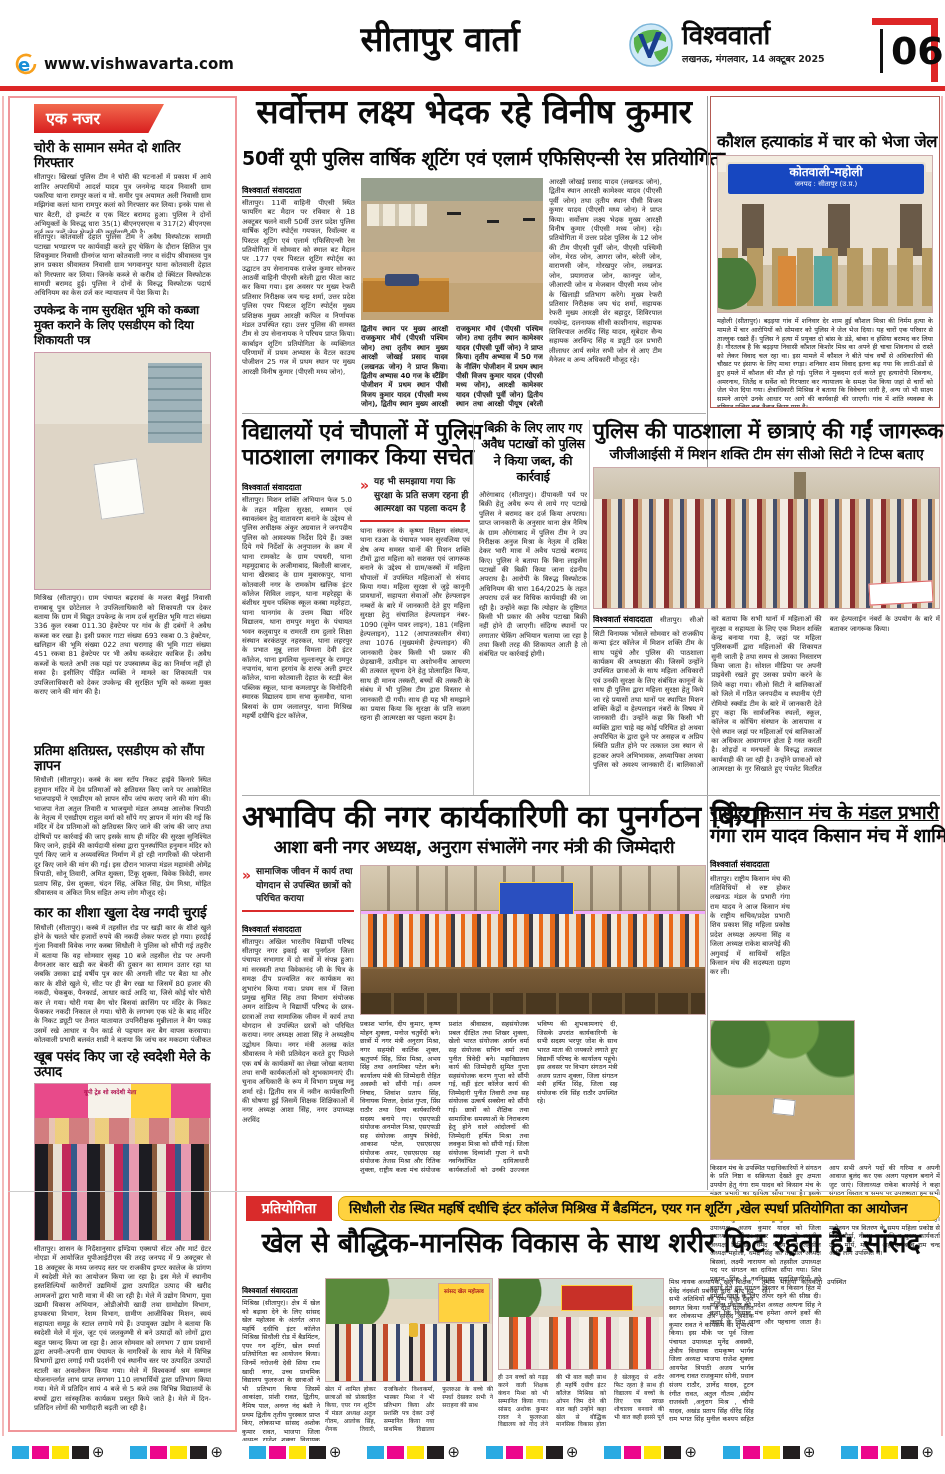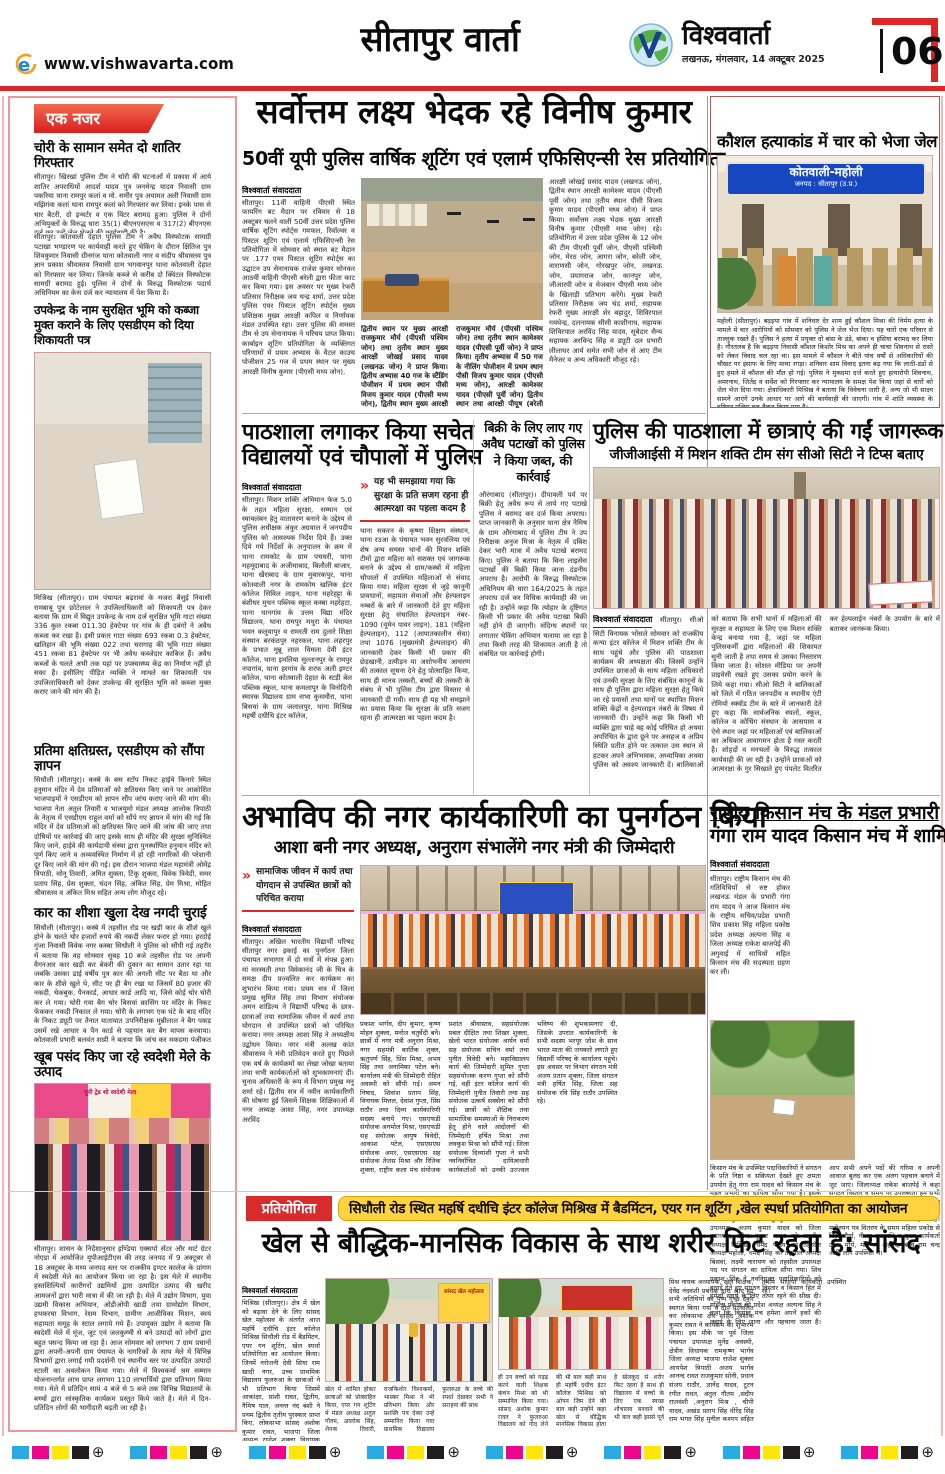--- a/index.html
+++ b/index.html
@@ -153,22 +153,22 @@
       <div class="abs" style="left:96px; bottom:6px; width:18px; height:50px; background:#5aa8a0;"></div>
       <div class="abs" style="left:-8px; bottom:-6px; width:46px; height:60px; background:radial-gradient(circle at 40% 40%, #4a7b3a 0 60%, transparent 62%);"></div>
     </div>
     <div class="jbody-s clip" style="height:126px; margin-top:4px;">महोली (सीतापुर)। बढ़इया गांव में शनिवार देर शाम हुई कौशल मिश्रा की निर्मम हत्या के मामले में चार आरोपियों को सोमवार को पुलिस ने जेल भेज दिया। यह चारों एक परिवार से ताल्लुक रखते हैं। पुलिस ने हत्या में प्रयुक्त दो बांस के डंडे, बांका व हंसिया बरामद कर लिया है। गौरतलब है कि बढ़इया निवासी कौशल किशोर मिश्र का अपने ही चाचा शिवनाथ से रास्ते को लेकर विवाद चल रहा था। इस मामले में कौशल ने बीते पांच वर्षों से अधिकारियों की चौखट पर इंसाफ के लिए माथा रगड़ा। शनिवार शाम विवाद इतना बढ़ गया कि लाठी-डंडों से हुए हमले में कौशल की मौत हो गई। पुलिस ने मुकदमा दर्ज करते हुए हत्यारोपी शिवनाथ, अमरनाथ, जितेंद्र व सर्वेश को गिरफ्तार कर न्यायालय के समक्ष पेश किया जहां से चारों को जेल भेज दिया गया। क्षेत्राधिकारी मिश्रिख ने बताया कि विवेचना जारी है, अन्य जो भी साक्ष्य सामने आएंगे उनके आधार पर आगे की कार्यवाही की जाएगी। गांव में शांति व्यवस्था के दृष्टिगत पुलिस बल तैनात किया गया है।</div>
   </div>
 
   <div class="hline" style="left:242px; top:413px; width:464px;"></div>
   <div class="vline" style="left:707px; top:96px; height:1094px;"></div>
 
   <div class="abs" style="left:242px; top:420px; width:228px;">
+    <div class="hd nowrap" style="font-size:22px;">विद्यालयों एवं चौपालों में पुलिस</div>
     <div class="hd nowrap" style="font-size:22px;">पाठशाला लगाकर किया सचेत</div>
-    <div class="hd nowrap" style="font-size:22px;">विद्यालयों एवं चौपालों में पुलिस</div>
     <div style="display:flex; gap:8px; margin-top:6px;">
       <div style="width:110px;">
         <span class="byline">विश्ववार्ता संवाददाता</span>
         <div class="jbody clip" style="height:280px;">सीतापुर। मिशन शक्ति अभियान फेज 5.0 के तहत महिला सुरक्षा, सम्मान एवं स्वावलंबन हेतु वातावरण बनाने के उद्देश्य से पुलिस अधीक्षक अंकुर अग्रवाल ने जनपदीय पुलिस को आवश्यक निर्देश दिये हैं।    उक्त दिये गये निर्देशों के अनुपालन के क्रम में थाना रामकोट के ग्राम पचधरी, थाना महमूदाबाद के अजीमाबाद, बिलौली बाजार, थाना खैराबाद के ग्राम मुबारकपुर, थाना कोतवाली नगर के रामकोम खलिक इंटर कॉलेज सिविल लाइन, थाना महरेहट्टा के बंशीधर मुचन पब्लिक स्कूल कस्बा महरेहटा, थाना थानगांव के उत्तम विद्या मंदिर विद्यालय, थाना रामपुर मथुरा के पंचायत भवन कलुवापुर व रामरती राम दुलारे शिक्षा संस्थान बरकंठपुर नहरकल, थाना लहरपुर के प्रभात मुन्नू लाल विमला देवी इंटर कॉलेज, थाना इमलिया सुल्तानपुर के रामपुर नपागांव, थाना हरगांव के शरफ अली इण्टर कॉलेज, थाना कोतवाली देहात के स्टड़ी बेल पब्लिक स्कूल, थाना कमलापुर के विनोदिनी स्मारक विद्यालय ग्राम सभा कुसमौरा, थाना बिसवां के ग्राम जलालपुर, थाना मिश्रिख महर्षी दधीचि इंटर कॉलेज,</div>
       </div>
       <div style="width:110px;">
         <div class="quote"><span class="qmark">»</span><span>यह भी समझाया गया कि सुरक्षा के प्रति सजग रहना ही आत्मरक्षा का पहला कदम है</span></div>
         <div class="qrule"></div>
         <div class="jbody clip" style="height:212px;">थाना सकरन के कृष्णा शिक्षण संस्थान, थाना रउआ के पंचायत भवन सुरवलिया एवं शेष अन्य समस्त थानों की मिशन शक्ति टीमों द्वारा महिला को सशक्त एवं जागरूक बनाने के उद्देश्य से ग्राम/कस्बों में महिला चौपालों में उपस्थित महिलाओं से संवाद किया गया।    महिला सुरक्षा से जुड़े कानूनी प्रावधानों, सहायता सेवाओं और हेल्पलाइन नम्बरों के बारे में जानकारी देते हुए महिला सुरक्षा हेतु संचालित हेल्पलाइन नंबर- 1090 (वूमेन पावर लाइन), 181 (महिला हेल्पलाइन), 112 (आपातकालीन सेवा) तथा 1076 (मुख्यमंत्री हेल्पलाइन) की जानकारी देकर किसी भी प्रकार की छेड़खानी, उत्पीड़न या अशोभनीय आचरण की तत्काल सूचना देने हेतु प्रोत्साहित किया, साथ ही मानव तस्करी, बच्चों की तस्करी के संबंध में भी पुलिस टीम द्वारा विस्तार से जानकारी दी गयी। साथ ही यह भी समझाने का प्रयास किया कि सुरक्षा के प्रति सजग रहना ही आत्मरक्षा का पहला कदम है।</div>
       </div>

